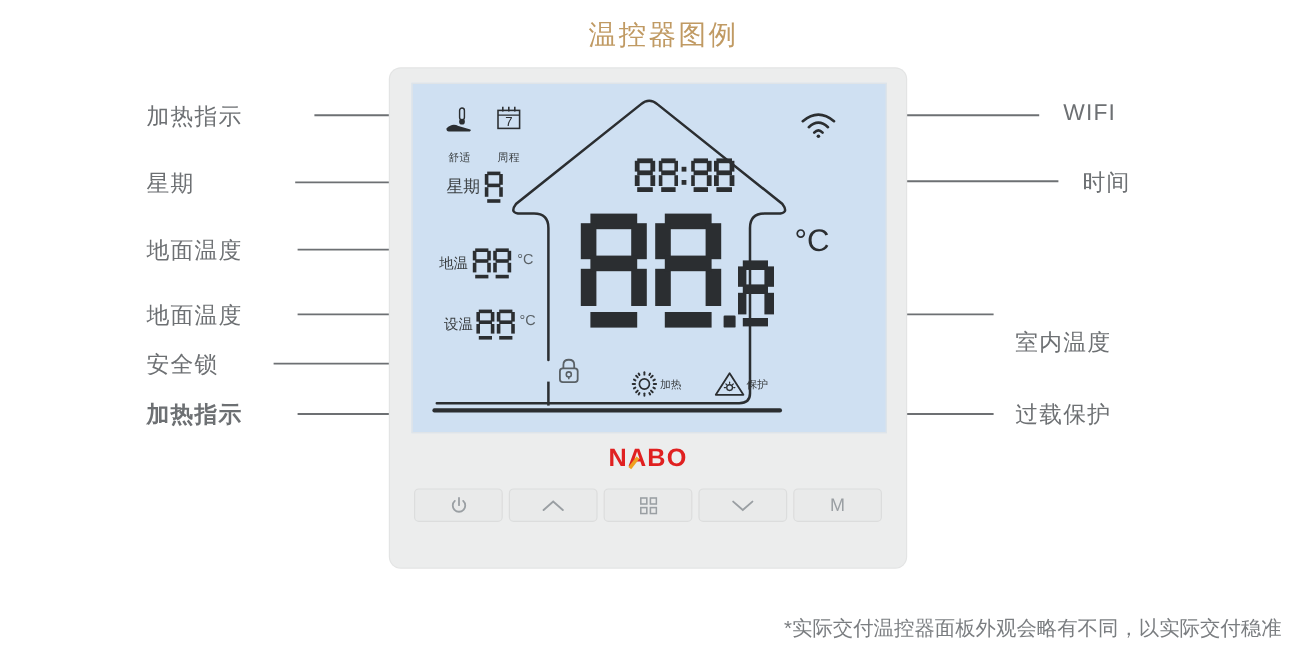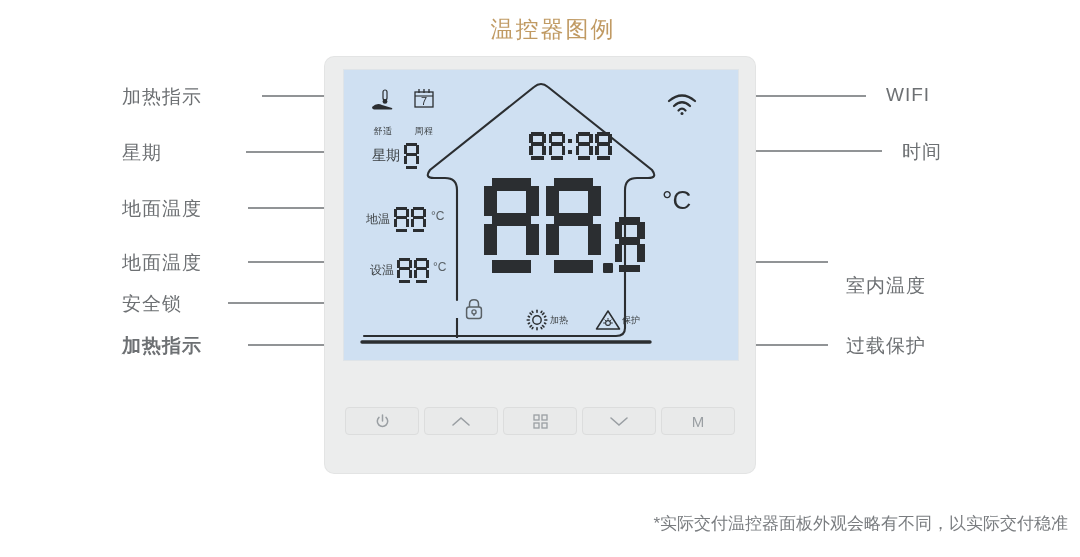--- a/index.html
+++ b/index.html
@@ -480,20 +480,21 @@
             <line x1="10.9" y1="11.9" x2="11.6" y2="12.6"></line>
             <line x1="17.1" y1="11.9" x2="16.4" y2="12.6"></line>
           </g>
         </svg>
         <span class="bicon-label">保护</span>
       </div>
     </div>
 
   </div>
 
+  <div id="brand"><span class="b-red">N</span><span class="b-a">A</span><span class="b-red">B</span><span class="b-red">O</span></div>
 
   <div id="button-row">
     <div class="dev-btn">
       <svg width="15" height="15" viewBox="0 0 15 15">
         <path d="M 4 3.4 A 5.2 5.2 0 1 0 11 3.4" fill="none" stroke="#9a9fa3" stroke-width="1.5" stroke-linecap="round"></path>
         <line x1="7.5" y1="1" x2="7.5" y2="7" stroke="#9a9fa3" stroke-width="1.5" stroke-linecap="round"></line>
       </svg>
     </div>
     <div class="dev-btn">
       <svg width="20" height="13" viewBox="0 0 20 13">

